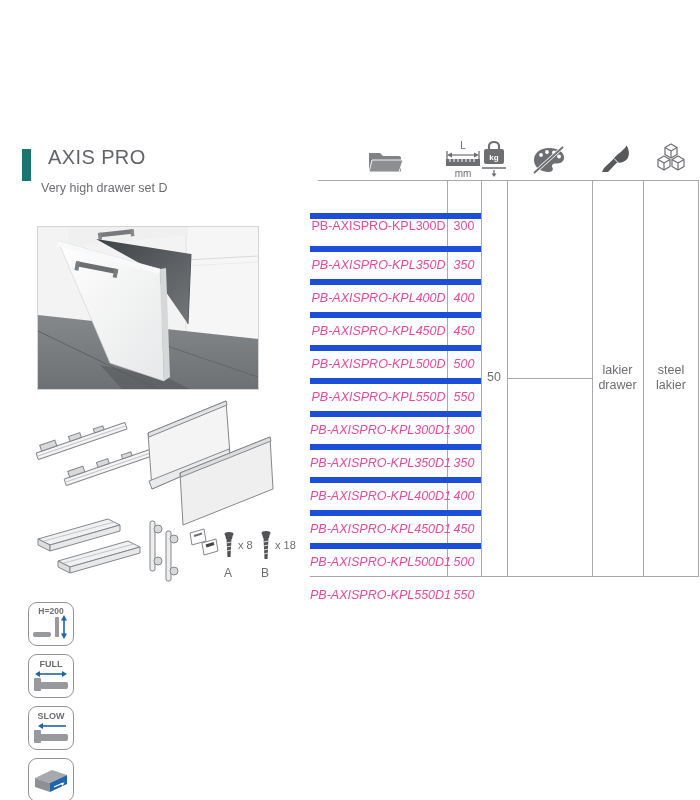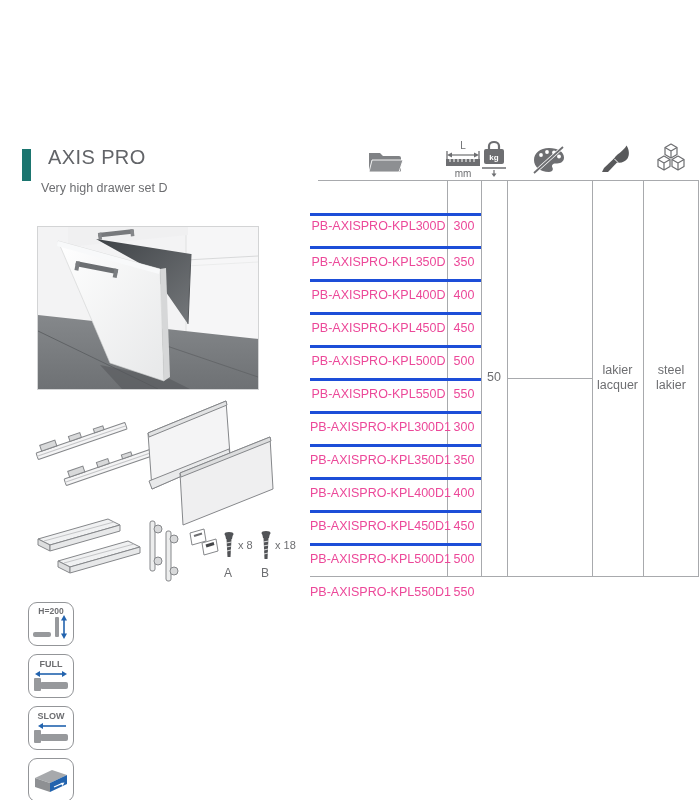--- a/index.html
+++ b/index.html
@@ -19,21 +19,21 @@
 
   
   .drawings{left:30px;top:393px;width:280px;height:200px;}
   .drawings text{font-family:"Liberation Sans",sans-serif;}
 
   
   .spec{left:310px;top:180px;width:389px;height:396px;}
   .vline{position:absolute;top:0;width:1px;height:396px;background:#a8aaad;}
   .tline{position:absolute;height:1px;background:#a8aaad;}
   .trow{position:absolute;left:0;width:171px;height:33px;}
-  .trow.sep{border-top:3px solid #1d4ed8;}
+  .trow.sep{border-top:6px solid #1d4ed8;font-style:italic;}
   .cell{position:absolute;top:0;height:33px;line-height:33px;text-align:center;font-size:12.5px;color:#ec4899;white-space:nowrap;margin-top:30px;}
   .cell.code{left:0;width:137px;}
   .cell.mm{left:137px;width:34px;}
   .mcell{position:absolute;text-align:center;font-size:12.5px;line-height:15px;color:#6d6e71;}
 
   
   .hicon{position:absolute;}
   .hicon text{font-family:"Liberation Sans",sans-serif;}
 
   
@@ -293,21 +293,21 @@
         </div>
         <div class="trow sep" style="top: 363px;">
           <span class="cell code">PB-AXISPRO-KPL550D1</span>
           <span class="cell mm">550</span>
         </div>
       </div>
 
     <div class="mcell" style="left:171px;top:190px;width:26px;">50</div>
     <div class="mcell" style="left:282px;top:183px;width:51px;">
       <div>lakier</div>
-      <div>lacquer</div>
+      <div>drawer</div>
     </div>
     <div class="mcell" style="left:333px;top:183px;width:56px;">
       <div>steel</div>
       <div>lakier</div>
     </div>
   </div>
 
   <div class="abs features">
     <div class="fbox">
       <svg width="42" height="40" viewBox="0 0 42 40">

